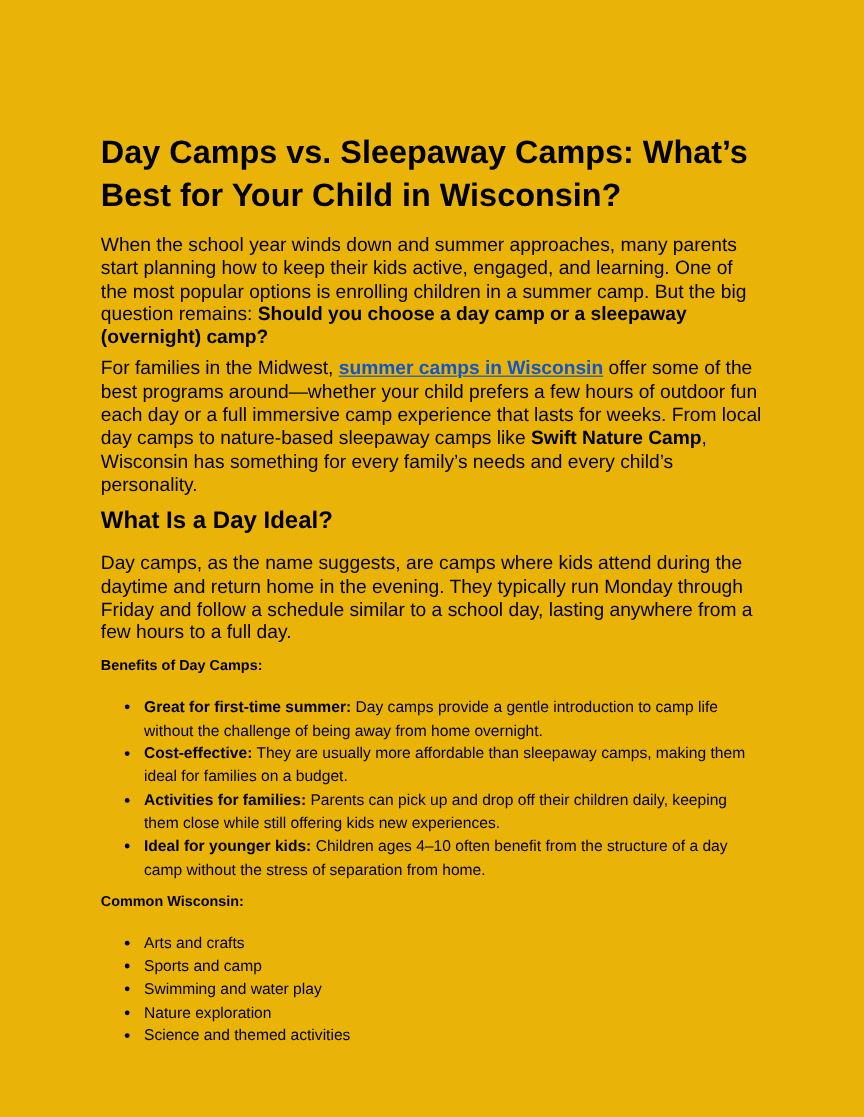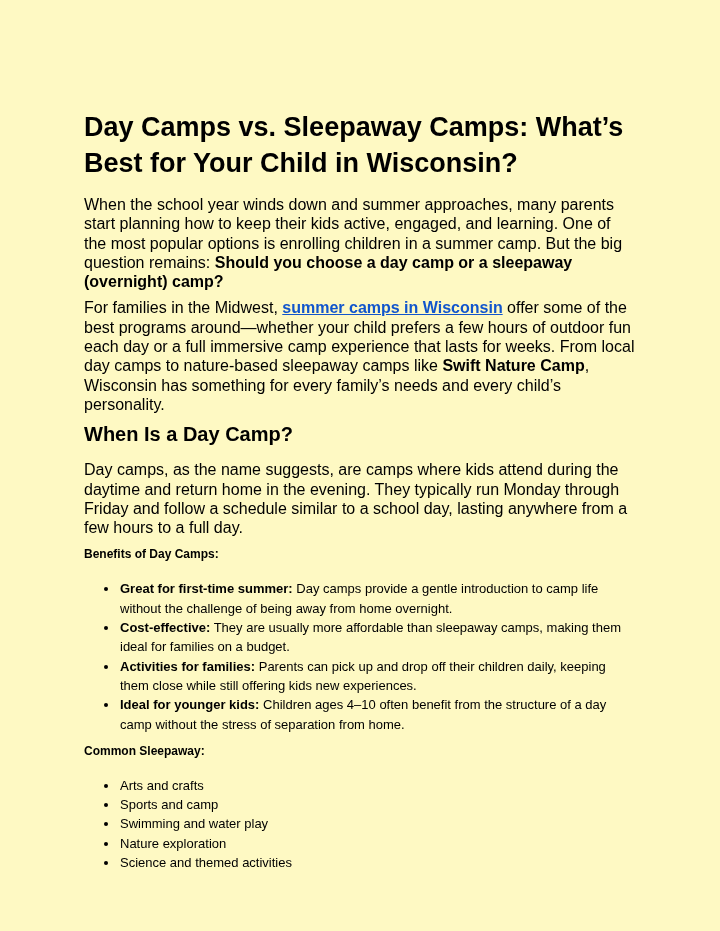--- a/index.html
+++ b/index.html
@@ -13,21 +13,21 @@
     overflow: hidden;
     font-family: "Liberation Sans", "DejaVu Sans", sans-serif;
     color: #000000;
     -webkit-font-smoothing: antialiased;
   }
   .page {
     box-sizing: border-box;
     width: 720px;
     height: 931px;
     padding: 109px 84px 0 84px;
-    background: #fef9c3;
+    background: #eab308;
   }
   h1.doc-title {
     font-size: 27px;
     line-height: 36px;
     font-weight: bold;
     margin: 0 0 14px 0;
     letter-spacing: 0;
   }
   p.body-para {
     font-size: 16px;
@@ -70,34 +70,34 @@
 
 <div class="page">
 
   <h1 class="doc-title">Day Camps vs. Sleepaway Camps: What’s Best for Your Child in Wisconsin?</h1>
 
   <p class="body-para"><span>When the school year winds down and summer approaches, many parents start planning how to keep their kids active, engaged, and learning. One of the most popular options is enrolling children in a summer camp. But the big question remains: </span><span class="b">Should you choose a day camp or a sleepaway (overnight) camp?</span></p>
 
   <p class="body-para"><span>For families in the Midwest, </span><a href="#" class="doc-link">summer camps in Wisconsin</a><span> offer some of the best programs around—whether your child prefers a few hours of outdoor fun each day or a full immersive camp experience that lasts for weeks. From local day camps to nature-based sleepaway camps like </span><span class="b">Swift Nature Camp</span><span>, Wisconsin has something for every family’s needs and every child’s personality.</span></p>
 
 
-  <h2 class="doc-h2">When Is a Day Camp?</h2>
+  <h2 class="doc-h2">What Is a Day Ideal?</h2>
 
   <p class="body-para"><span>Day camps, as the name suggests, are camps where kids attend during the daytime and return home in the evening. They typically run Monday through Friday and follow a schedule similar to a school day, lasting anywhere from a few hours to a full day.</span></p>
 
   <h3 class="doc-h3">Benefits of Day Camps:</h3>
 
   <ul class="doc-list">
       <li><span class="b">Great for first-time summer:</span><span> Day camps provide a gentle introduction to camp life without the challenge of being away from home overnight.</span></li>
       <li><span class="b">Cost-effective:</span><span> They are usually more affordable than sleepaway camps, making them ideal for families on a budget.</span></li>
       <li><span class="b">Activities for families:</span><span> Parents can pick up and drop off their children daily, keeping them close while still offering kids new experiences.</span></li>
       <li><span class="b">Ideal for younger kids:</span><span> Children ages 4–10 often benefit from the structure of a day camp without the stress of separation from home.</span></li>
     </ul>
 
-  <h3 class="doc-h3">Common Sleepaway:</h3>
+  <h3 class="doc-h3">Common Wisconsin:</h3>
 
   <ul class="doc-list">
       <li><span>Arts and crafts</span></li>
       <li><span>Sports and camp</span></li>
       <li><span>Swimming and water play</span></li>
       <li><span>Nature exploration</span></li>
       <li><span>Science and themed activities</span></li>
     </ul>
 
 </div>

